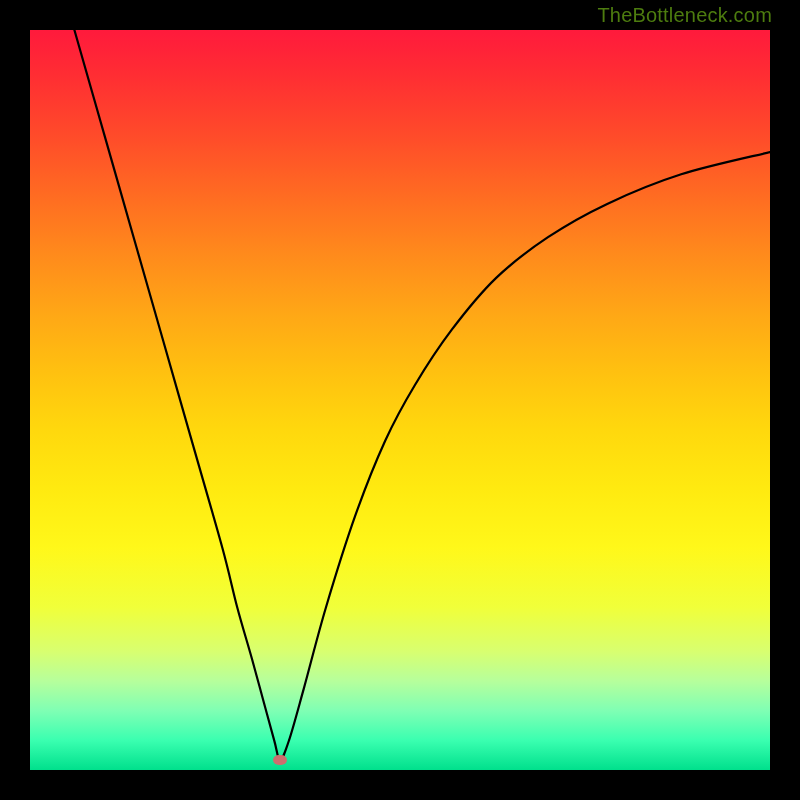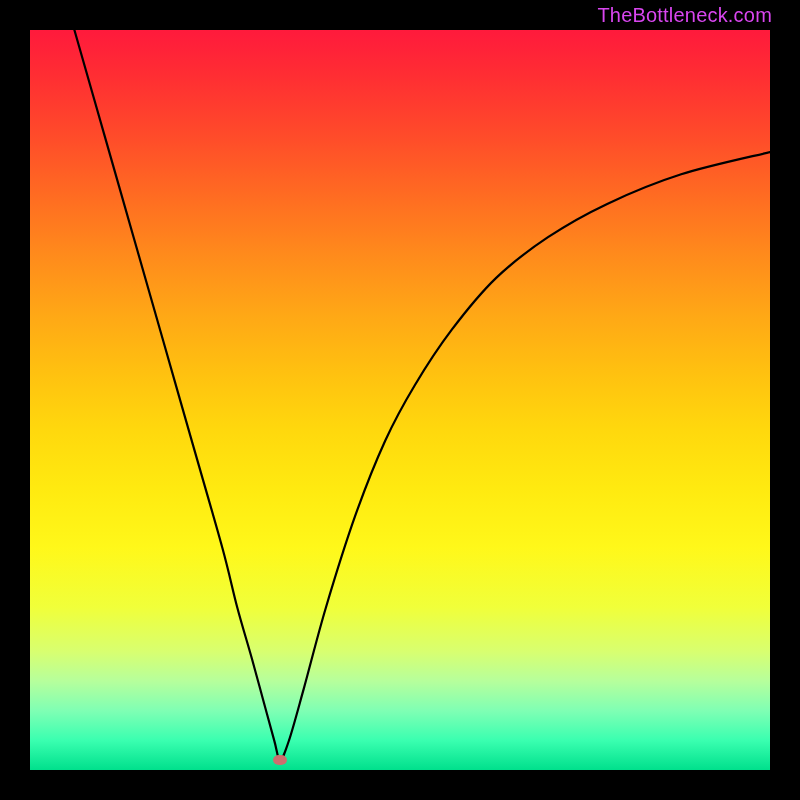--- a/index.html
+++ b/index.html
@@ -59,21 +59,21 @@
     background: #cc6e6e;
     transform: translate(-50%, -50%);
   }
 
   .watermark {
     position: absolute;
     right: 28px;
     top: 4px;
     font-size: 20px;
     font-weight: 400;
-    color: #d946ef;
+    color: #4d7c0f;
     letter-spacing: 0.2px;
     font-family: Arial, Helvetica, sans-serif;
   }
 </style>
 </head>
 <body>
 
 <div class="frame">
 
   <div class="plot-area">

